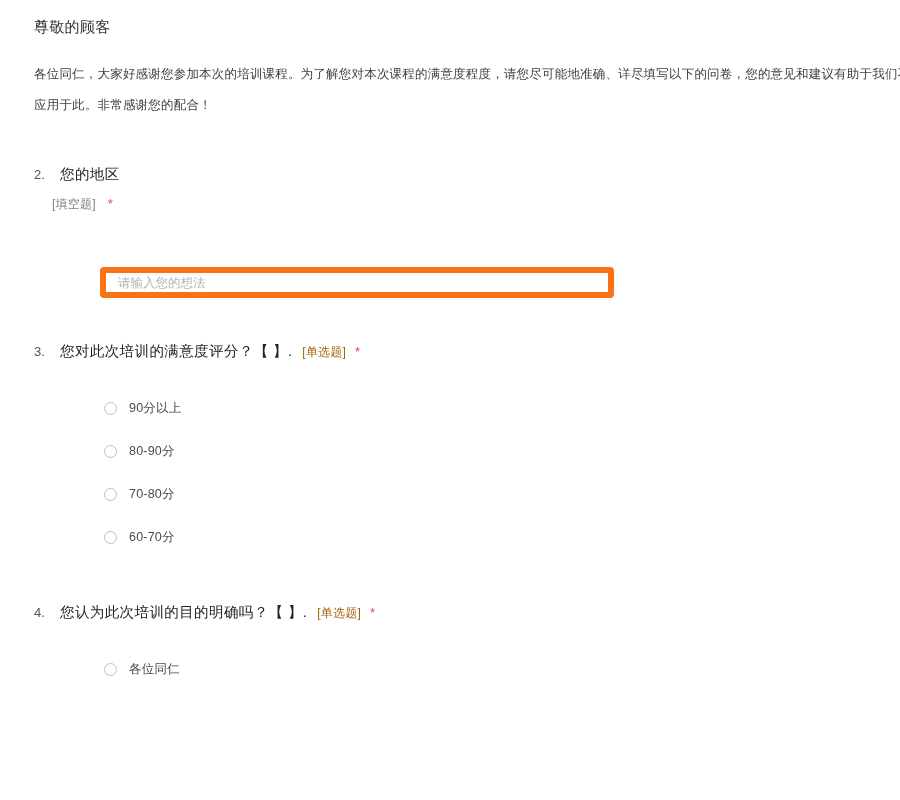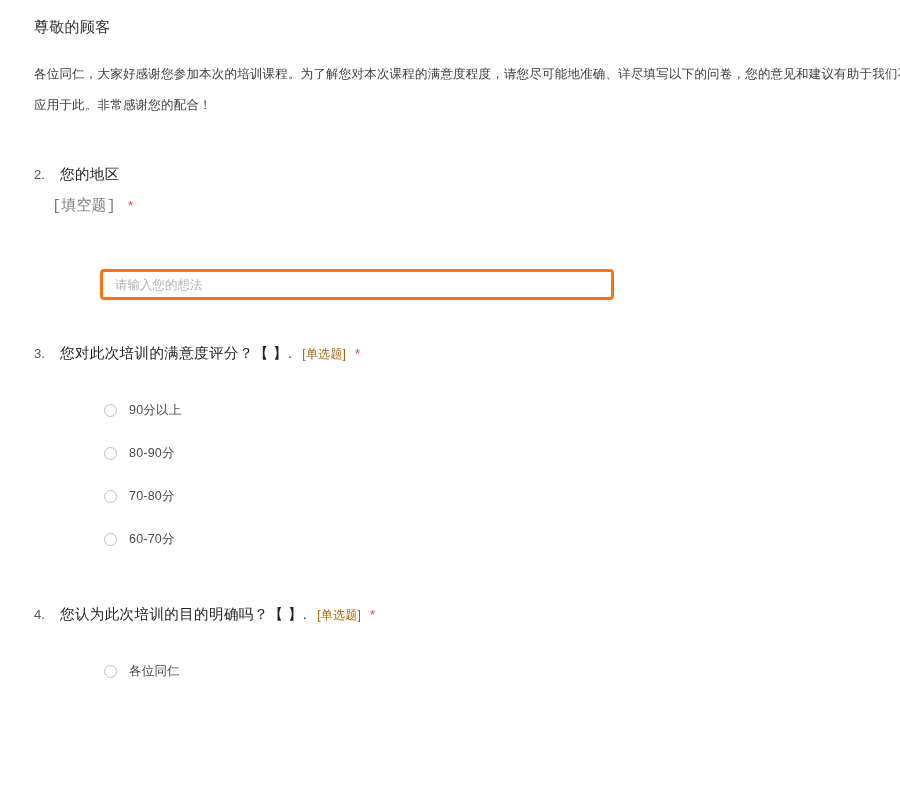--- a/index.html
+++ b/index.html
@@ -71,37 +71,36 @@
     color: #e8413c;
     font-size: 13px;
     margin-left: 9px;
   }
   .q-subline {
     margin: 12px 0 0 18px;
     display: flex;
     align-items: baseline;
   }
   .q-subline .q-type {
-    font-size: 15px;
+    font-size: 12px;
     color: #7d7d7d;
     letter-spacing: 0.2px;
-    font-family: Liberation Mono, monospace;
   }
   .q-subline .q-required {
     margin-left: 12px;
   }
   
   .input-wrap {
     margin: 54px 0 0 66px;
   }
   input.text-field {
     width: 514px;
     height: 31px;
     box-sizing: border-box;
-    border: 3px solid #f97316;
+    border: 6px solid #f97316;
     border-radius: 4px;
     padding: 0 12px;
     font-size: 12.5px;
     font-family: "Liberation Sans", sans-serif;
     color: #333333;
     outline: none;
     background: #fff;
   }
   input.text-field::placeholder {
     color: #b3b3b3;

